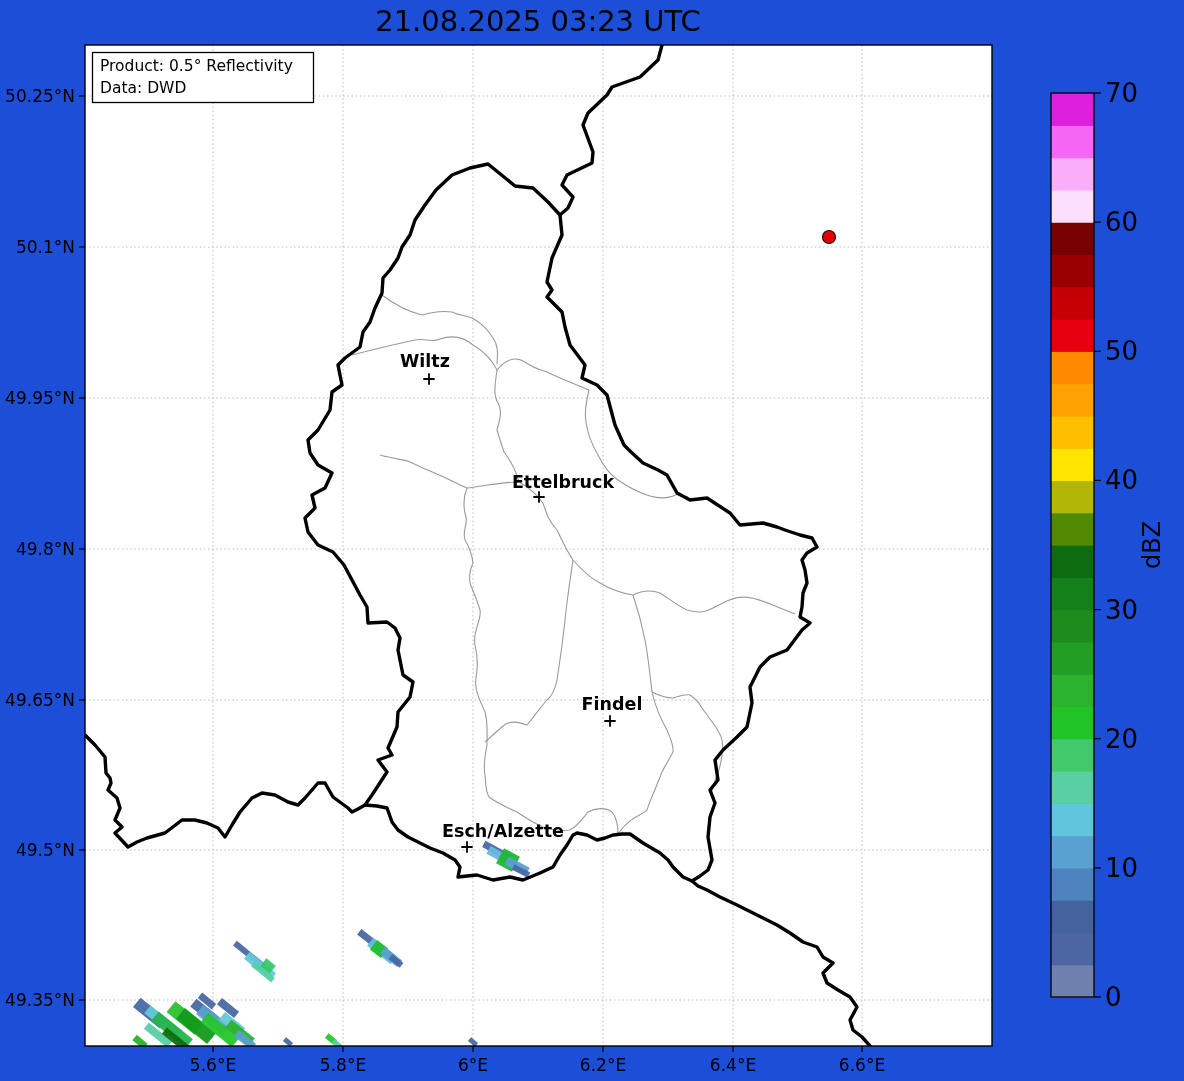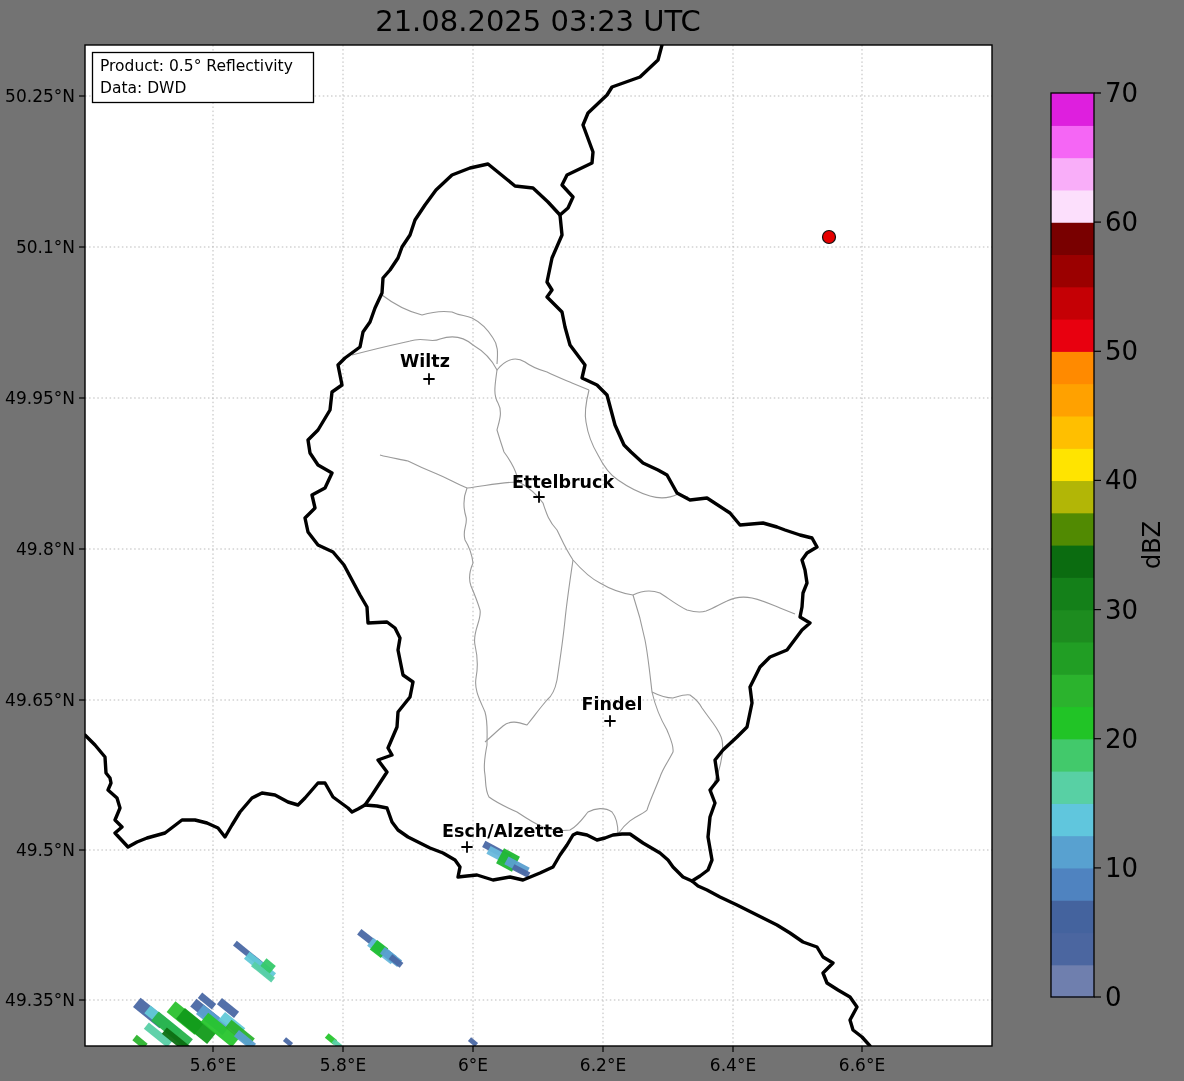--- a/index.html
+++ b/index.html
@@ -1,16 +1,16 @@
 <!DOCTYPE html>
 <html><head>
 <meta charset="utf-8">
 <style>
   html,body{margin:0;padding:0;background:#fff;}
-  .canvas{position:relative;width:1184px;height:1081px;background:#737373;
+  .canvas{position:relative;width:1184px;height:1081px;background:#1d4ed8;
           font-family:"DejaVu Sans","Liberation Sans",sans-serif;}
   svg text{font-family:"DejaVu Sans","Liberation Sans",sans-serif;fill:#000;}
   .title{font-size:29px;}
   .tick{font-size:17px;}
   .cbtick{font-size:26px;}
   .cblabel{font-size:24px;}
   .city{font-size:17.5px;font-weight:bold;}
   .infotext{font-size:15.5px;}
   .grid{stroke:#b3b3b3;stroke-width:0.9;stroke-dasharray:1.5 2.6;}
   .frame{fill:none;stroke:#000;stroke-width:1.4;}

